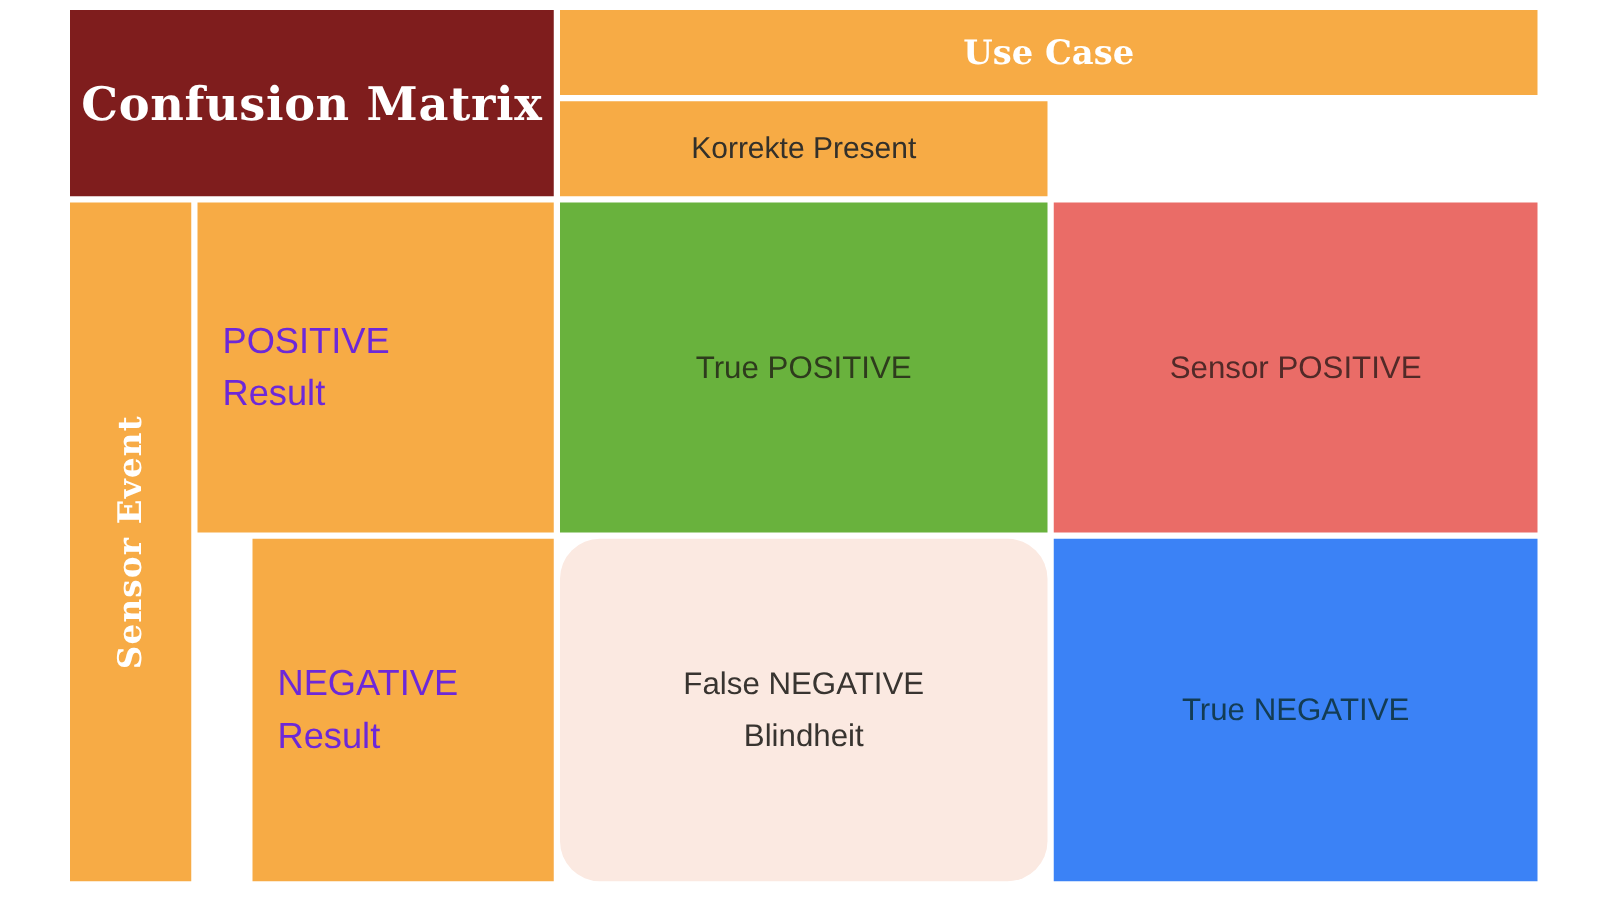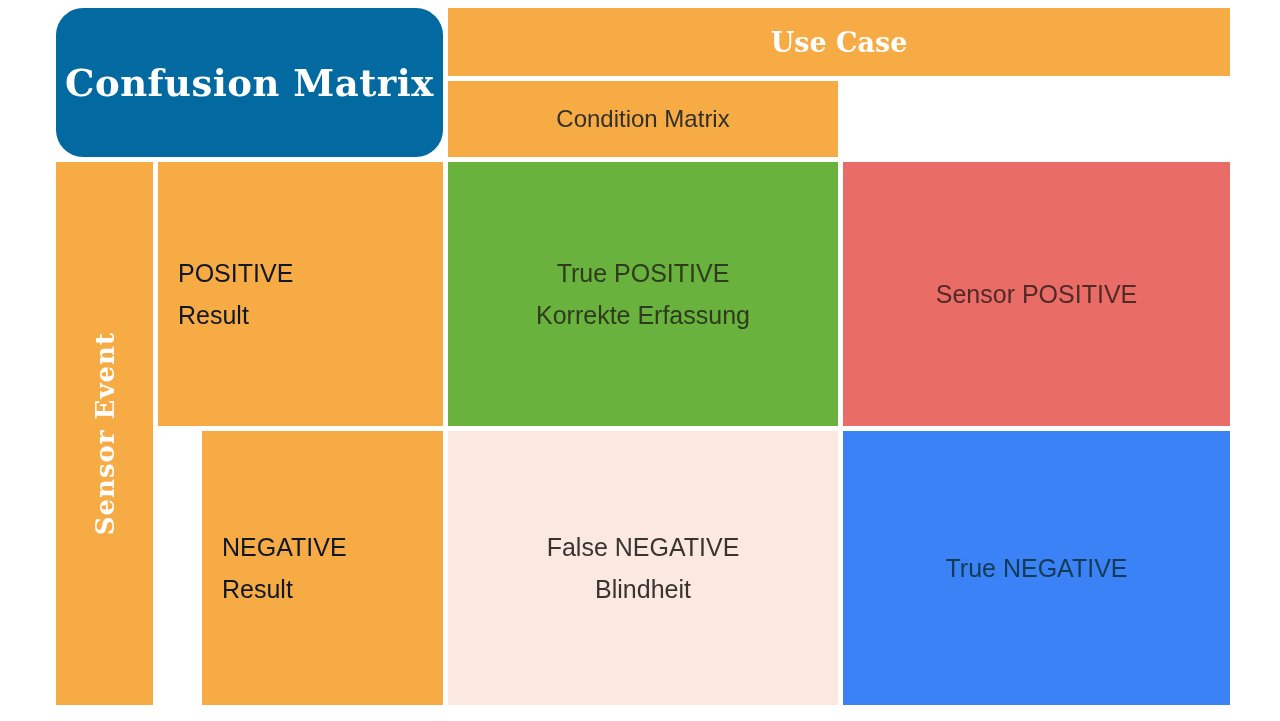--- a/index.html
+++ b/index.html
@@ -65,70 +65,69 @@
   .sensor .vtext {
     writing-mode: vertical-rl;
     transform: rotate(180deg);
     letter-spacing: 1px;
   }
   .rowlabel {
     grid-column: 2;
     align-items: flex-start;
     text-align: center;
     padding-left: 20px;
-    font-size: 25px;
+    font-size: 29px;
     line-height: 42px;
-    color: #0f172a;
+    color: #6d28d9;
   }
   .row-pos { grid-row: 3; }
   .row-neg { grid-row: 4; }
   .body-cell {
     font-size: 25px;
     line-height: 42px;
   }
   .tp { grid-column: 3; grid-row: 3; color: #2e3b1d; }
   .fp { grid-column: 4; grid-row: 3; color: #512a28; }
-  .fn { grid-column: 3; grid-row: 4; color: #383430; }
+  .fn { grid-column: 3; grid-row: 4; color: #383430; border-radius: 32px; }
   .tn { grid-column: 4; grid-row: 4; color: #133c54; }
 </style>
 </head>
 <body>
 
 <div class="matrix">
 
-  <div class="cell corner slab" style="background-color: #0369a1; border-radius: 27px;">
+  <div class="cell corner slab" style="background-color: #7f1d1d;">
     <div>Confusion Matrix</div>
   </div>
 
   <div class="cell usecase slab" style="background-color: rgb(247, 171, 69);">
     <div>Use Case</div>
   </div>
 
   <div class="cell cond cond-present" style="background-color: rgb(247, 171, 69);">
-    <div>Condition Matrix</div>
+    <div>Korrekte Present</div>
   </div>
 
 
   <div class="cell sensor slab" style="background-color: rgb(247, 171, 69);">
     <div class="vtext">Sensor Event</div>
   </div>
 
   <div class="cell rowlabel row-pos" style="background-color: rgb(247, 171, 69);">
     <div>POSITIVE</div>
     <div>Result</div>
   </div>
 
   <div class="cell rowlabel row-neg" style="background-color: rgb(247, 171, 69); margin-left: 44px;">
     <div>NEGATIVE</div>
     <div>Result</div>
   </div>
 
   <div class="cell body-cell tp" style="background-color: rgb(105, 178, 61);">
     <div>True POSITIVE</div>
-    <div>Korrekte Erfassung</div>
   </div>
 
   <div class="cell body-cell fp" style="background-color: rgb(234, 108, 103);">
     <div>Sensor POSITIVE</div>
   </div>
 
   <div class="cell body-cell fn" style="background-color: rgb(251, 233, 225);">
     <div>False NEGATIVE</div>
     <div>Blindheit</div>
   </div>

